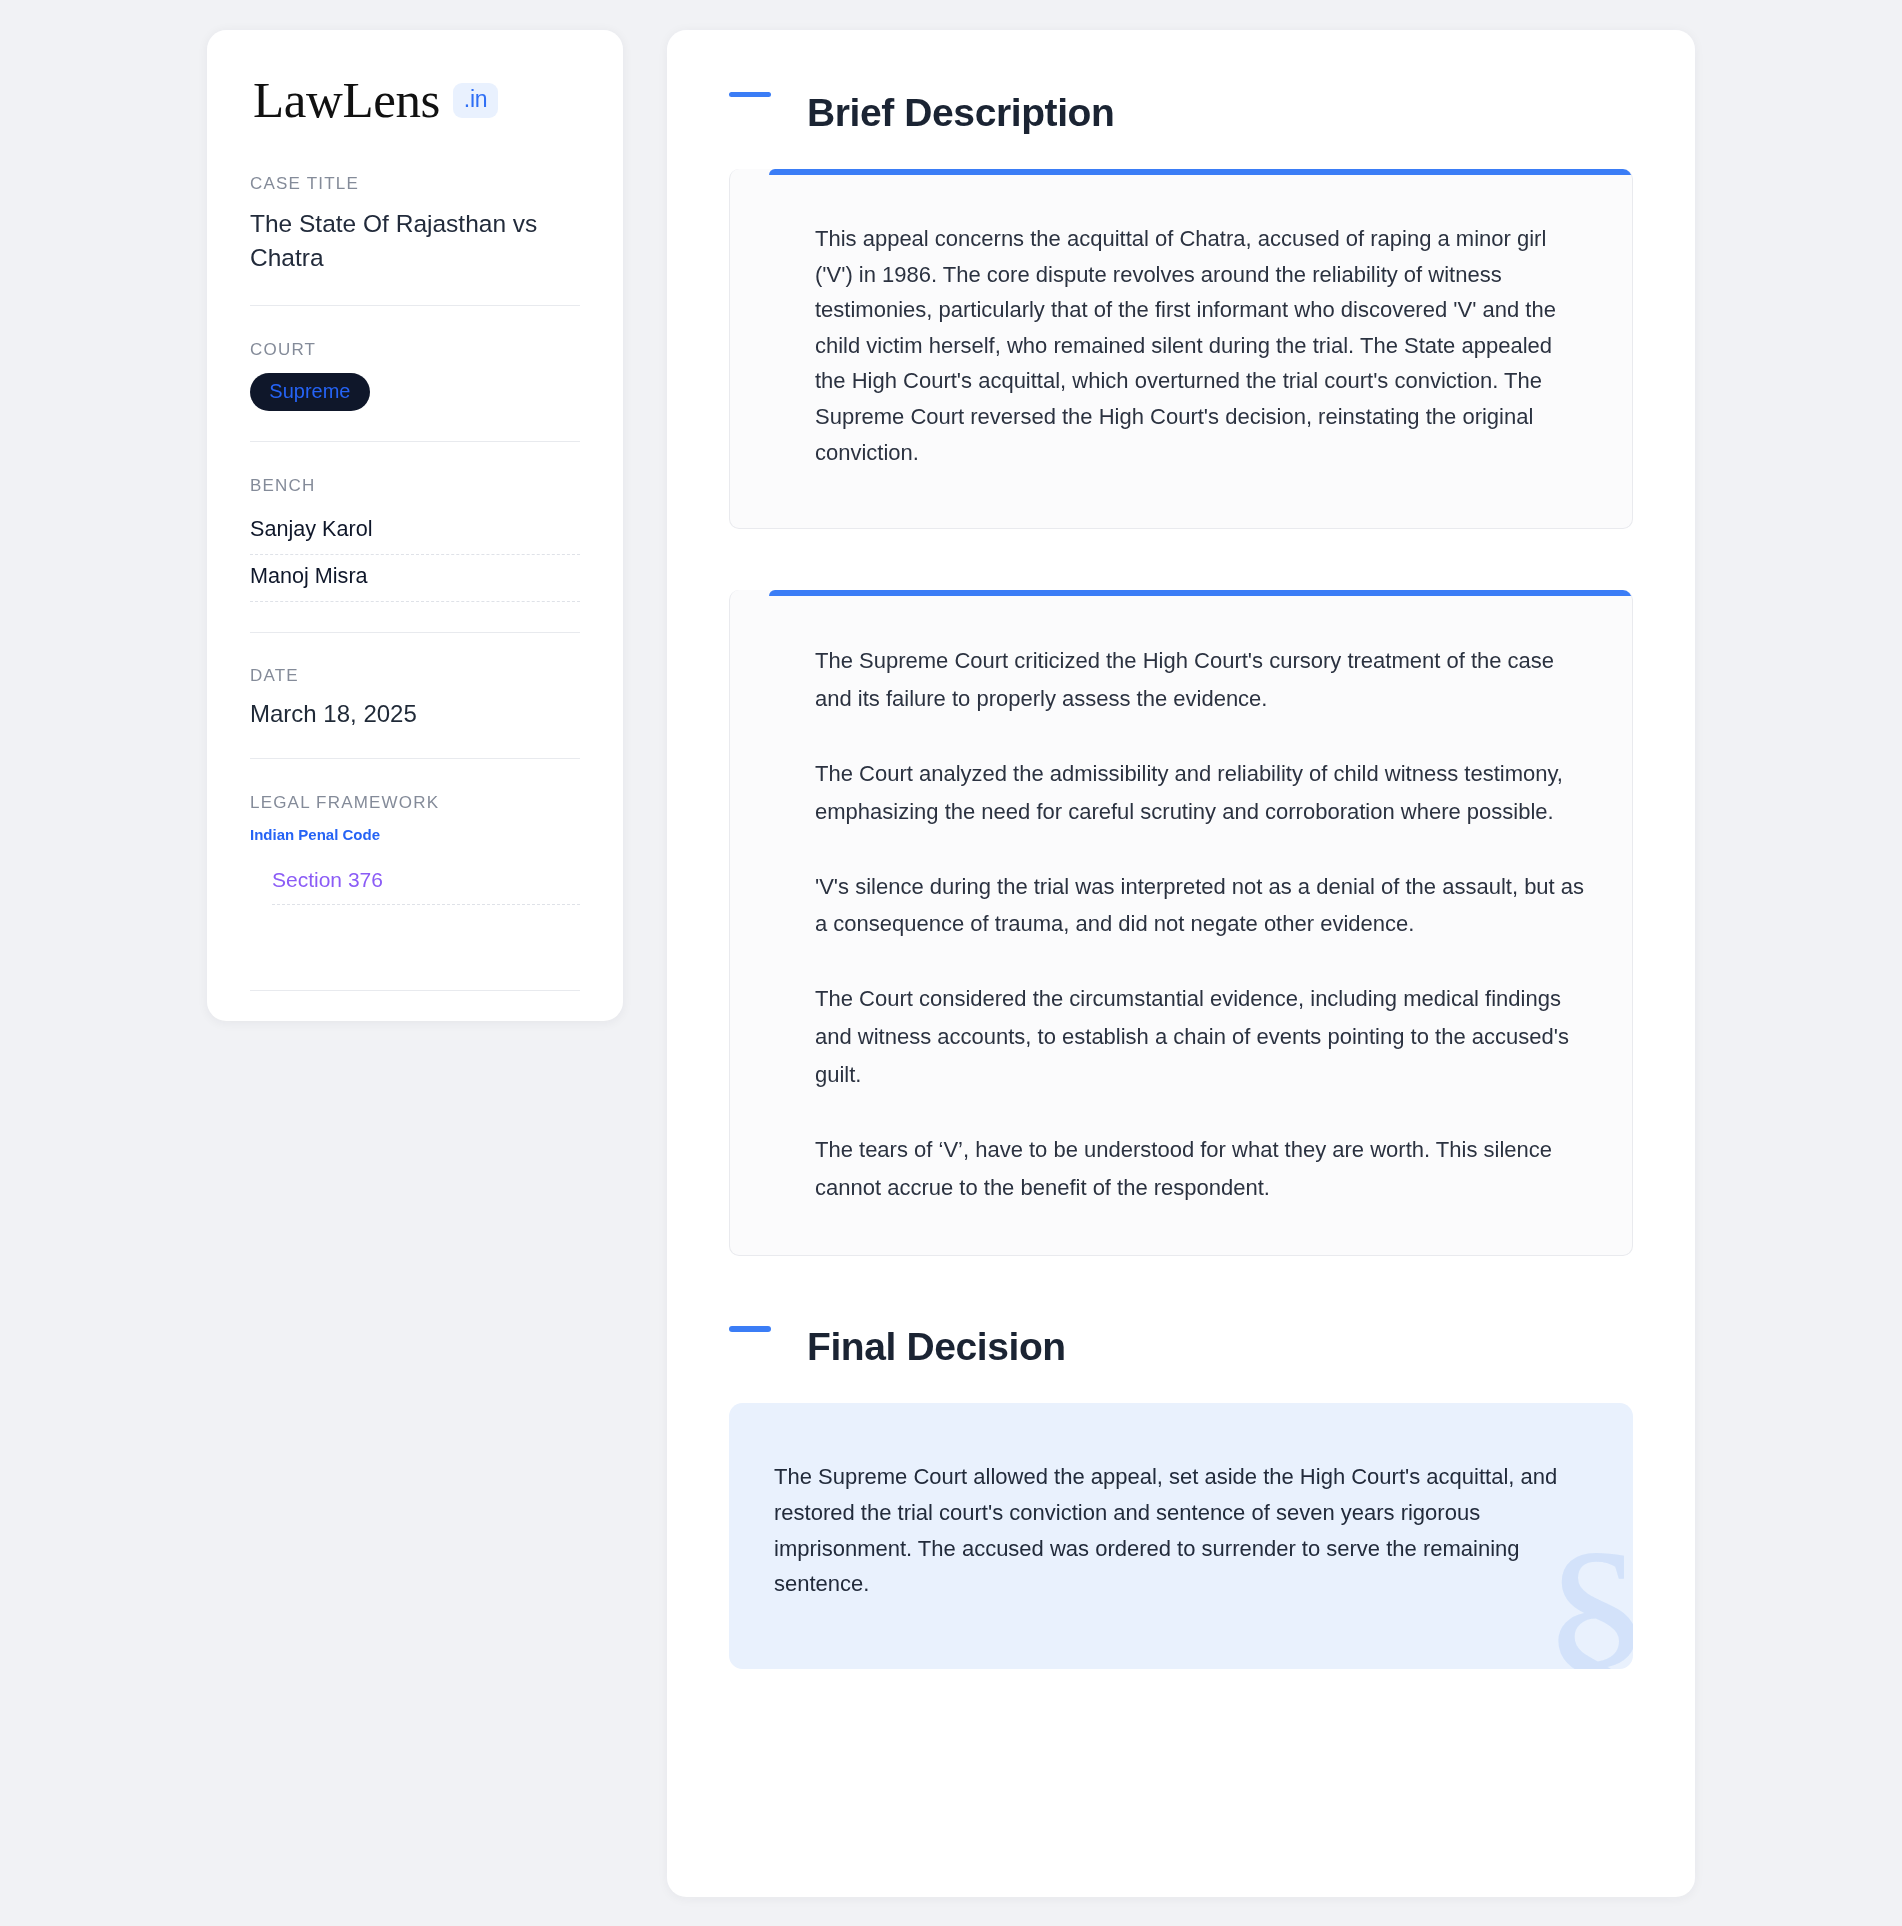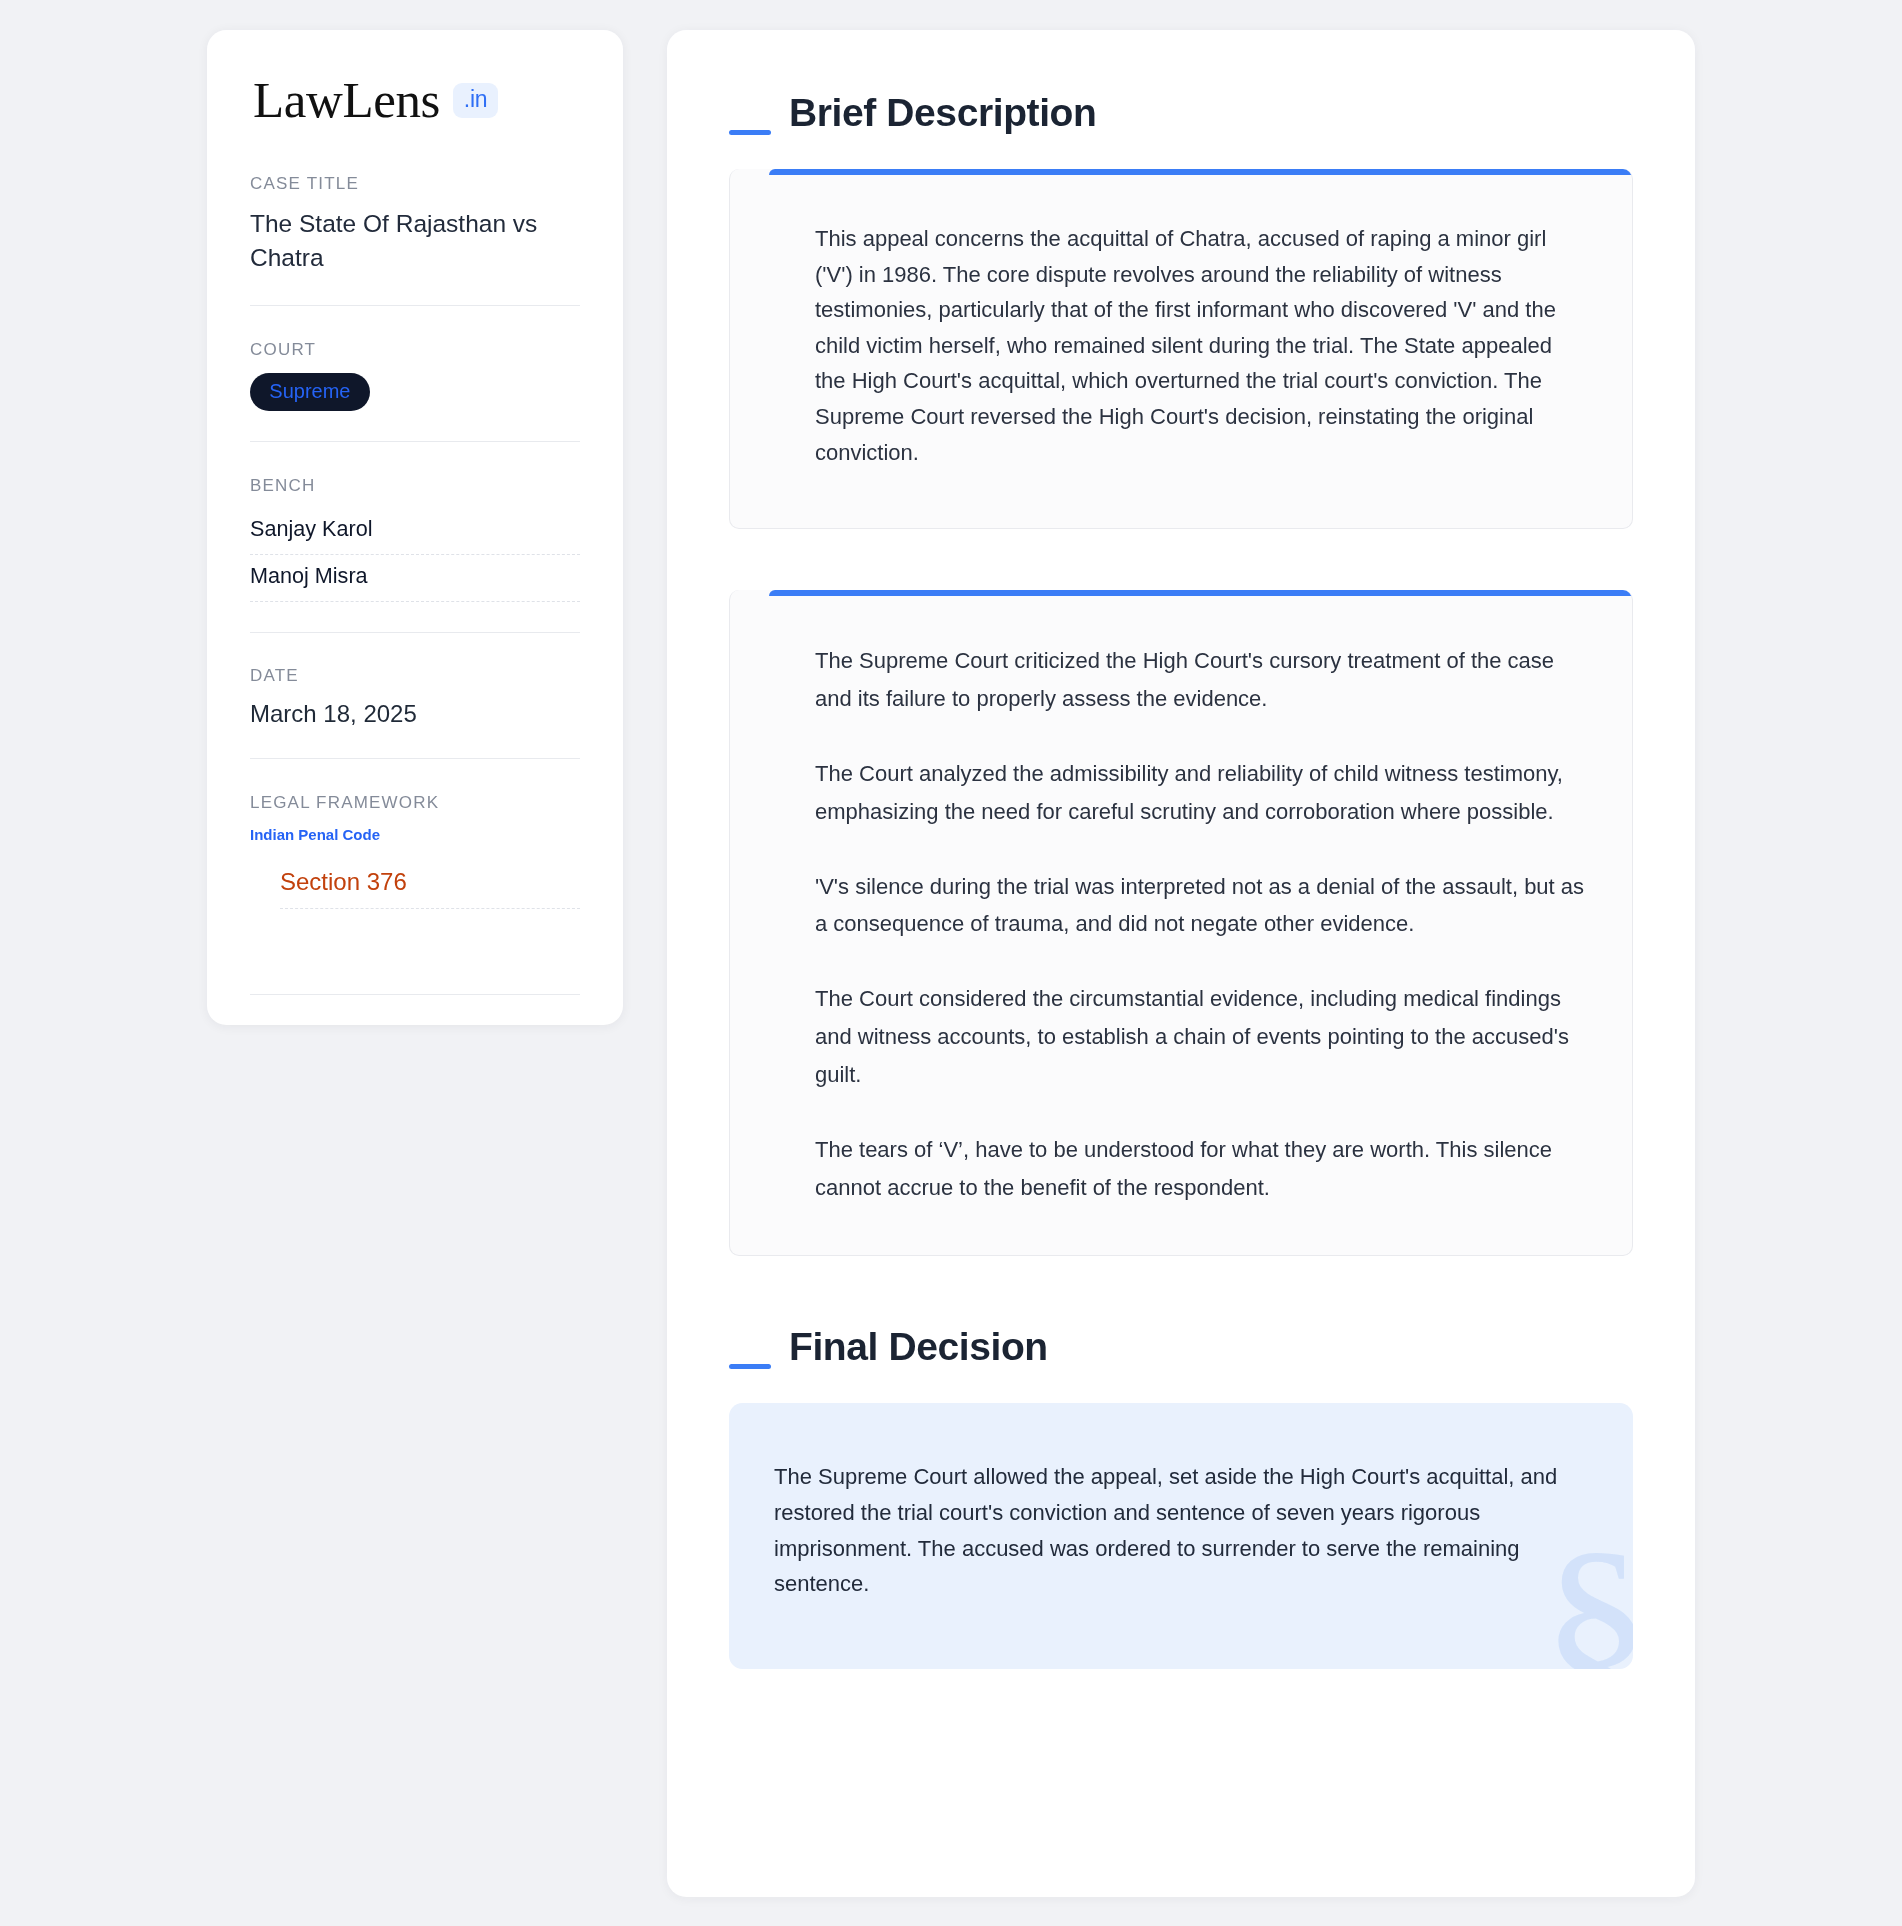--- a/index.html
+++ b/index.html
@@ -106,23 +106,23 @@
     font-weight: 500;
   }
 
   .framework-name {
     font-size: 15px;
     color: #2563f5;
     font-weight: 700;
     margin-bottom: 25px;
   }
   .section-item {
-    font-size: 24px;
-    color: #c2410c;
-    margin-left: 30px;
+    font-size: 21px;
+    color: #8b5cf6;
+    margin-left: 22px;
     padding-bottom: 12px;
     border-bottom: 1.5px dashed #dfe2e8;
   }
   .tail-divider {
     height: 0.7px;
     background: #e8eaee;
     margin-top: 55px;
   }
 
   
@@ -133,22 +133,22 @@
     width: 1028px;
     height: 1867px;
     background: #ffffff;
     border-radius: 19.3px;
     padding: 62px 62px 0 62px;
     box-shadow: 0 1.5px 10.4px rgba(30, 41, 59, 0.05);
   }
 
   .sec-head {
     display: flex;
-    align-items: flex-end;
-    gap: 18px;
+    align-items: flex-start;
+    gap: 36px;
     margin-bottom: 34px;
   }
   .sec-dash {
     display: block;
     width: 42px;
     height: 5.2px;
     border-radius: 3px;
     background: #3b7df6;
     flex: 0 0 auto;
   }

